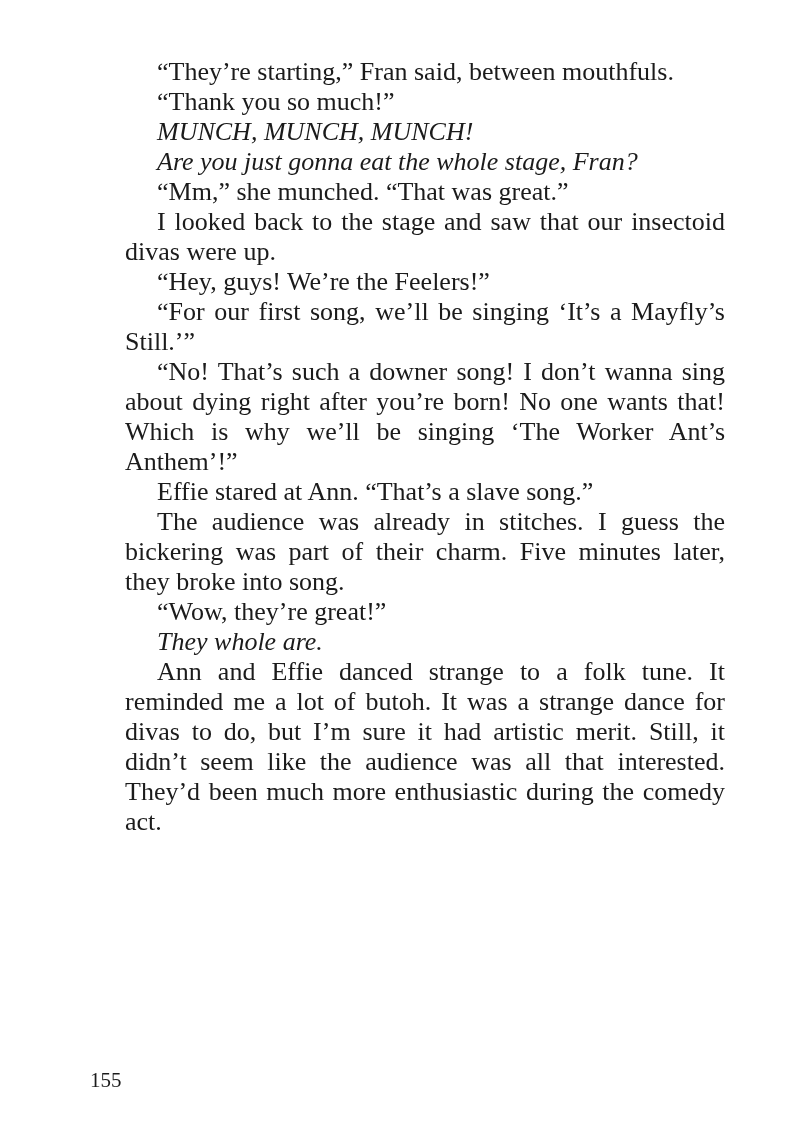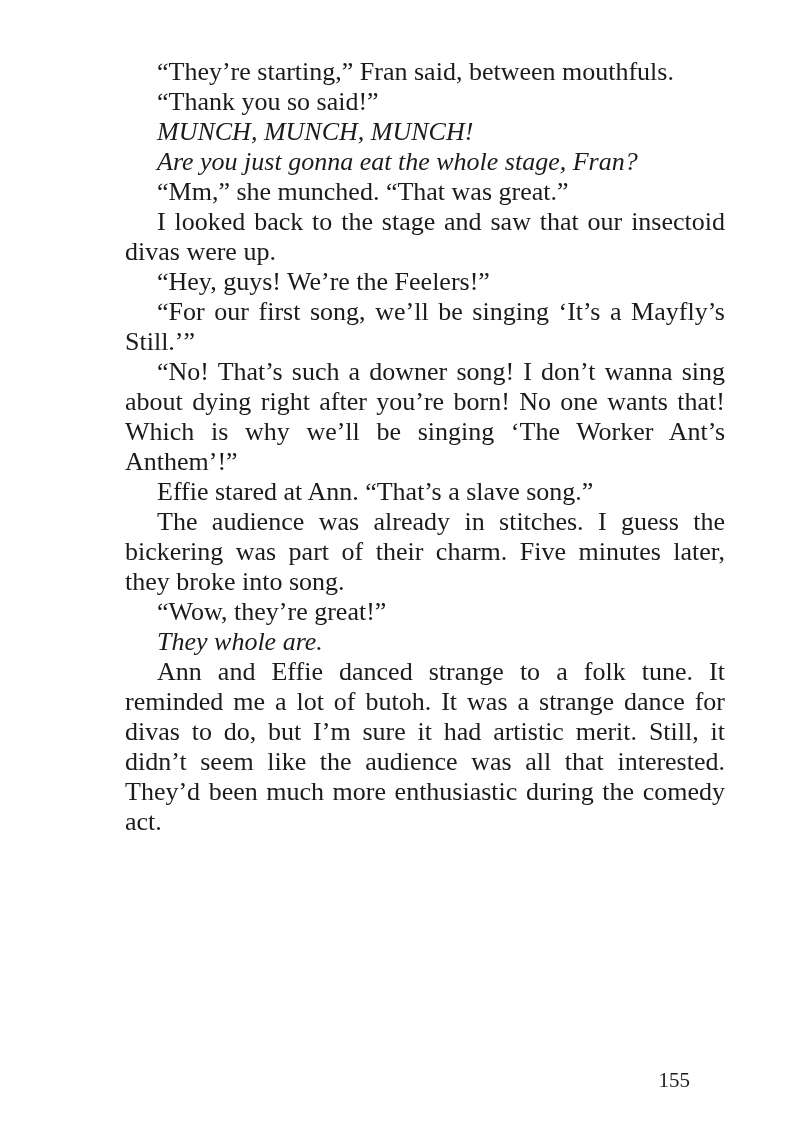--- a/index.html
+++ b/index.html
@@ -32,32 +32,32 @@
     text-indent: 32px;
   }
   .text-block p.italic {
     font-style: italic;
   }
   .page-number {
     position: absolute;
     left: 90px;
     top: 1068px;
     width: 600px;
-    text-align: right;
+    text-align: left;
     font-size: 21px;
     line-height: 24px;
   }
 </style>
 </head>
 <body>
 
 <div class="page">
   <div class="text-block">
       <p>“They’re starting,” Fran said, between mouthfuls.</p>
-      <p>“Thank you so said!”</p>
+      <p>“Thank you so much!”</p>
       <p class="italic">MUNCH, MUNCH, MUNCH!</p>
       <p class="italic">Are you just gonna eat the whole stage, Fran?</p>
       <p>“Mm,” she munched. “That was great.”</p>
       <p>I looked back to the stage and saw that our insectoid divas were up.</p>
       <p>“Hey, guys! We’re the Feelers!”</p>
       <p>“For our first song, we’ll be singing ‘It’s a Mayfly’s Still.’”</p>
       <p>“No! That’s such a downer song! I don’t wanna sing about dying right after you’re born! No one wants that! Which is why we’ll be singing ‘The Worker Ant’s Anthem’!”</p>
       <p>Effie stared at Ann. “That’s a slave song.”</p>
       <p>The audience was already in stitches. I guess the bickering was part of their charm. Five minutes later, they broke into song.</p>
       <p>“Wow, they’re great!”</p>

